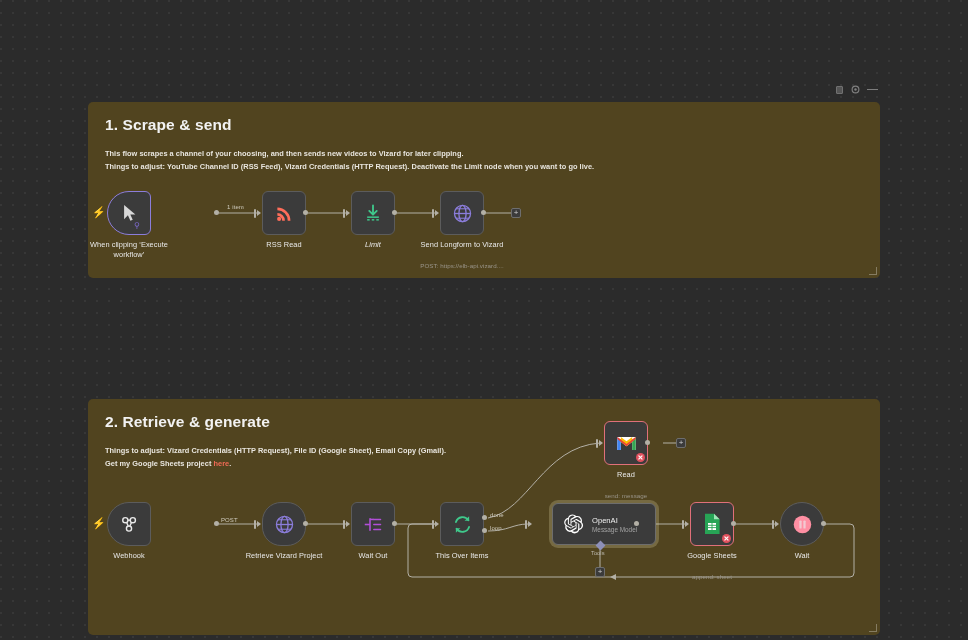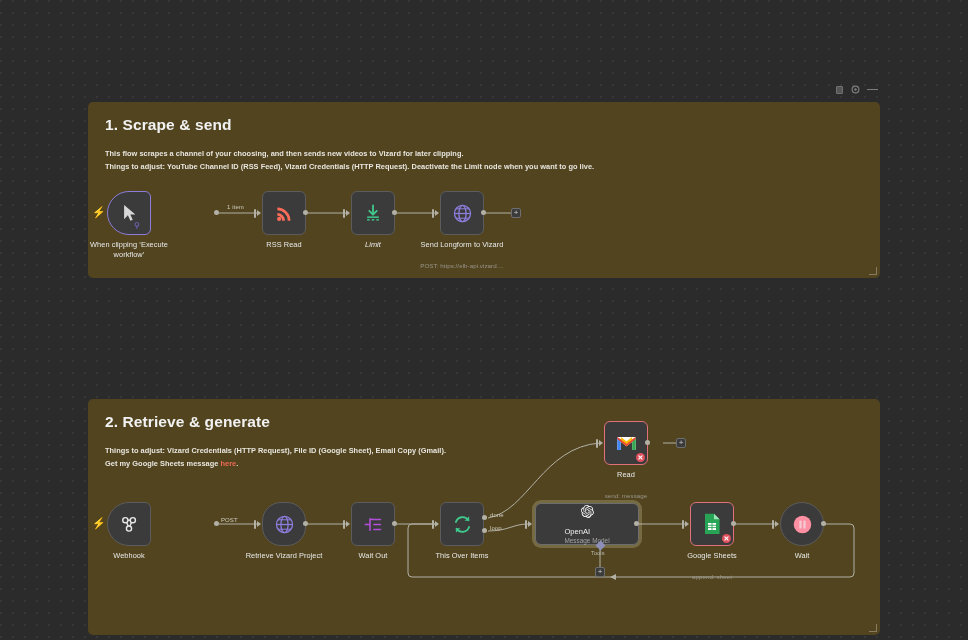--- a/index.html
+++ b/index.html
@@ -311,21 +311,21 @@
     </div>
     <div class="dot" style="left:393px; top:108px;"></div>
     <div class="plus-box" style="left:423px; top:106px;">+</div>
   </div>
 </div>
 
 <div class="sticky" id="sticky-2">
   <div class="sticky-title">2. Retrieve &amp; generate</div>
   <div class="sticky-body">
     <div class="sticky-line">Things to adjust: Vizard Credentials (HTTP Request), File ID (Google Sheet), Email Copy (Gmail).</div>
-    <div class="sticky-line"><span>Get my Google Sheets message </span><a class="sticky-link" href="#">here</a><span>.</span></div>
+    <div class="sticky-line"><span>Get my Google Sheets project </span><a class="sticky-link" href="#">here</a><span>.</span></div>
   </div>
   <div class="sticky-resize"></div>
 
   <div class="flow">
     <svg class="flow-svg" width="792" height="204">
 
       <line x1="131" y1="125" x2="170" y2="125" stroke="#b3b0a6" stroke-width="1"></line>
 
       <line x1="220" y1="125" x2="260" y2="125" stroke="#b3b0a6" stroke-width="1"></line>
 
@@ -424,21 +424,21 @@
       </svg>
       <div class="err-badge">✕</div>
       <div class="node-label">Read</div>
       <div class="node-sublabel two">send: message</div>
     </div>
     <div class="dot" style="left:557px; top:41px;"></div>
     <div class="plus-box" style="left:588px; top:39px;">+</div>
 
     <div class="in-bar" style="left:437px; top:121px;"></div>
     <div class="in-arrow" style="left:440px; top:121.5px;"></div>
-    <div class="node-wide" style="left:447px; top:104px;flex-direction:column;">
+    <div class="node-wide" style="left:464px; top:104px;">
       <svg class="icon" width="22" height="22" viewBox="0 0 24 24">
         <path d="M21.5 10a5.1 5.1 0 0 0-.44-4.2 5.2 5.2 0 0 0-5.6-2.5A5.2 5.2 0 0 0 11.6 1.6a5.2 5.2 0 0 0-4.95 3.6A5.1 5.1 0 0 0 3.2 7.7a5.2 5.2 0 0 0 .64 6.1 5.1 5.1 0 0 0 .44 4.2 5.2 5.2 0 0 0 5.6 2.5 5.2 5.2 0 0 0 3.9 1.74 5.2 5.2 0 0 0 4.95-3.6 5.1 5.1 0 0 0 3.45-2.5 5.2 5.2 0 0 0-.64-6.1zM13.8 20.5a3.9 3.9 0 0 1-2.5-.9l.12-.07 4.14-2.39a.67.67 0 0 0 .34-.58V10.7l1.75 1.01a.06.06 0 0 1 .03.05v4.83a3.9 3.9 0 0 1-3.88 3.9zM5.45 16.94a3.9 3.9 0 0 1-.46-2.6l.12.07 4.14 2.39a.67.67 0 0 0 .67 0l5.06-2.92v2.02a.06.06 0 0 1-.03.05l-4.19 2.42a3.9 3.9 0 0 1-5.31-1.43zM4.36 8.4a3.9 3.9 0 0 1 2.03-1.71v4.92a.67.67 0 0 0 .33.58l5.04 2.9-1.76 1.02a.06.06 0 0 1-.06 0L5.7 13.67A3.9 3.9 0 0 1 4.36 8.4zM18.6 11.7l-5.06-2.94 1.75-1.01a.06.06 0 0 1 .06 0l4.19 2.42a3.9 3.9 0 0 1-.6 7.03v-4.92a.67.67 0 0 0-.34-.58zM20.34 9.1l-.12-.08-4.13-2.4a.67.67 0 0 0-.68 0l-5.05 2.92V7.52a.06.06 0 0 1 .02-.05l4.2-2.42a3.9 3.9 0 0 1 5.76 4.05zM9.3 12.7L7.55 11.7a.06.06 0 0 1-.03-.05V6.82a3.9 3.9 0 0 1 6.4-3l-.13.07L9.65 6.28a.67.67 0 0 0-.34.58zM10.26 10.65l2.25-1.3 2.26 1.3v2.6l-2.25 1.3-2.26-1.3z" fill="#ffffff"></path>
       </svg>
       <div class="wide-txt">
         <div class="wide-title">OpenAI</div>
         <div class="wide-sub">Message Model</div>
       </div>
     </div>
     <div class="dot" style="left:546px; top:122px;"></div>
     <div class="tools-diamond" style="left:509px; top:143px;"></div>

